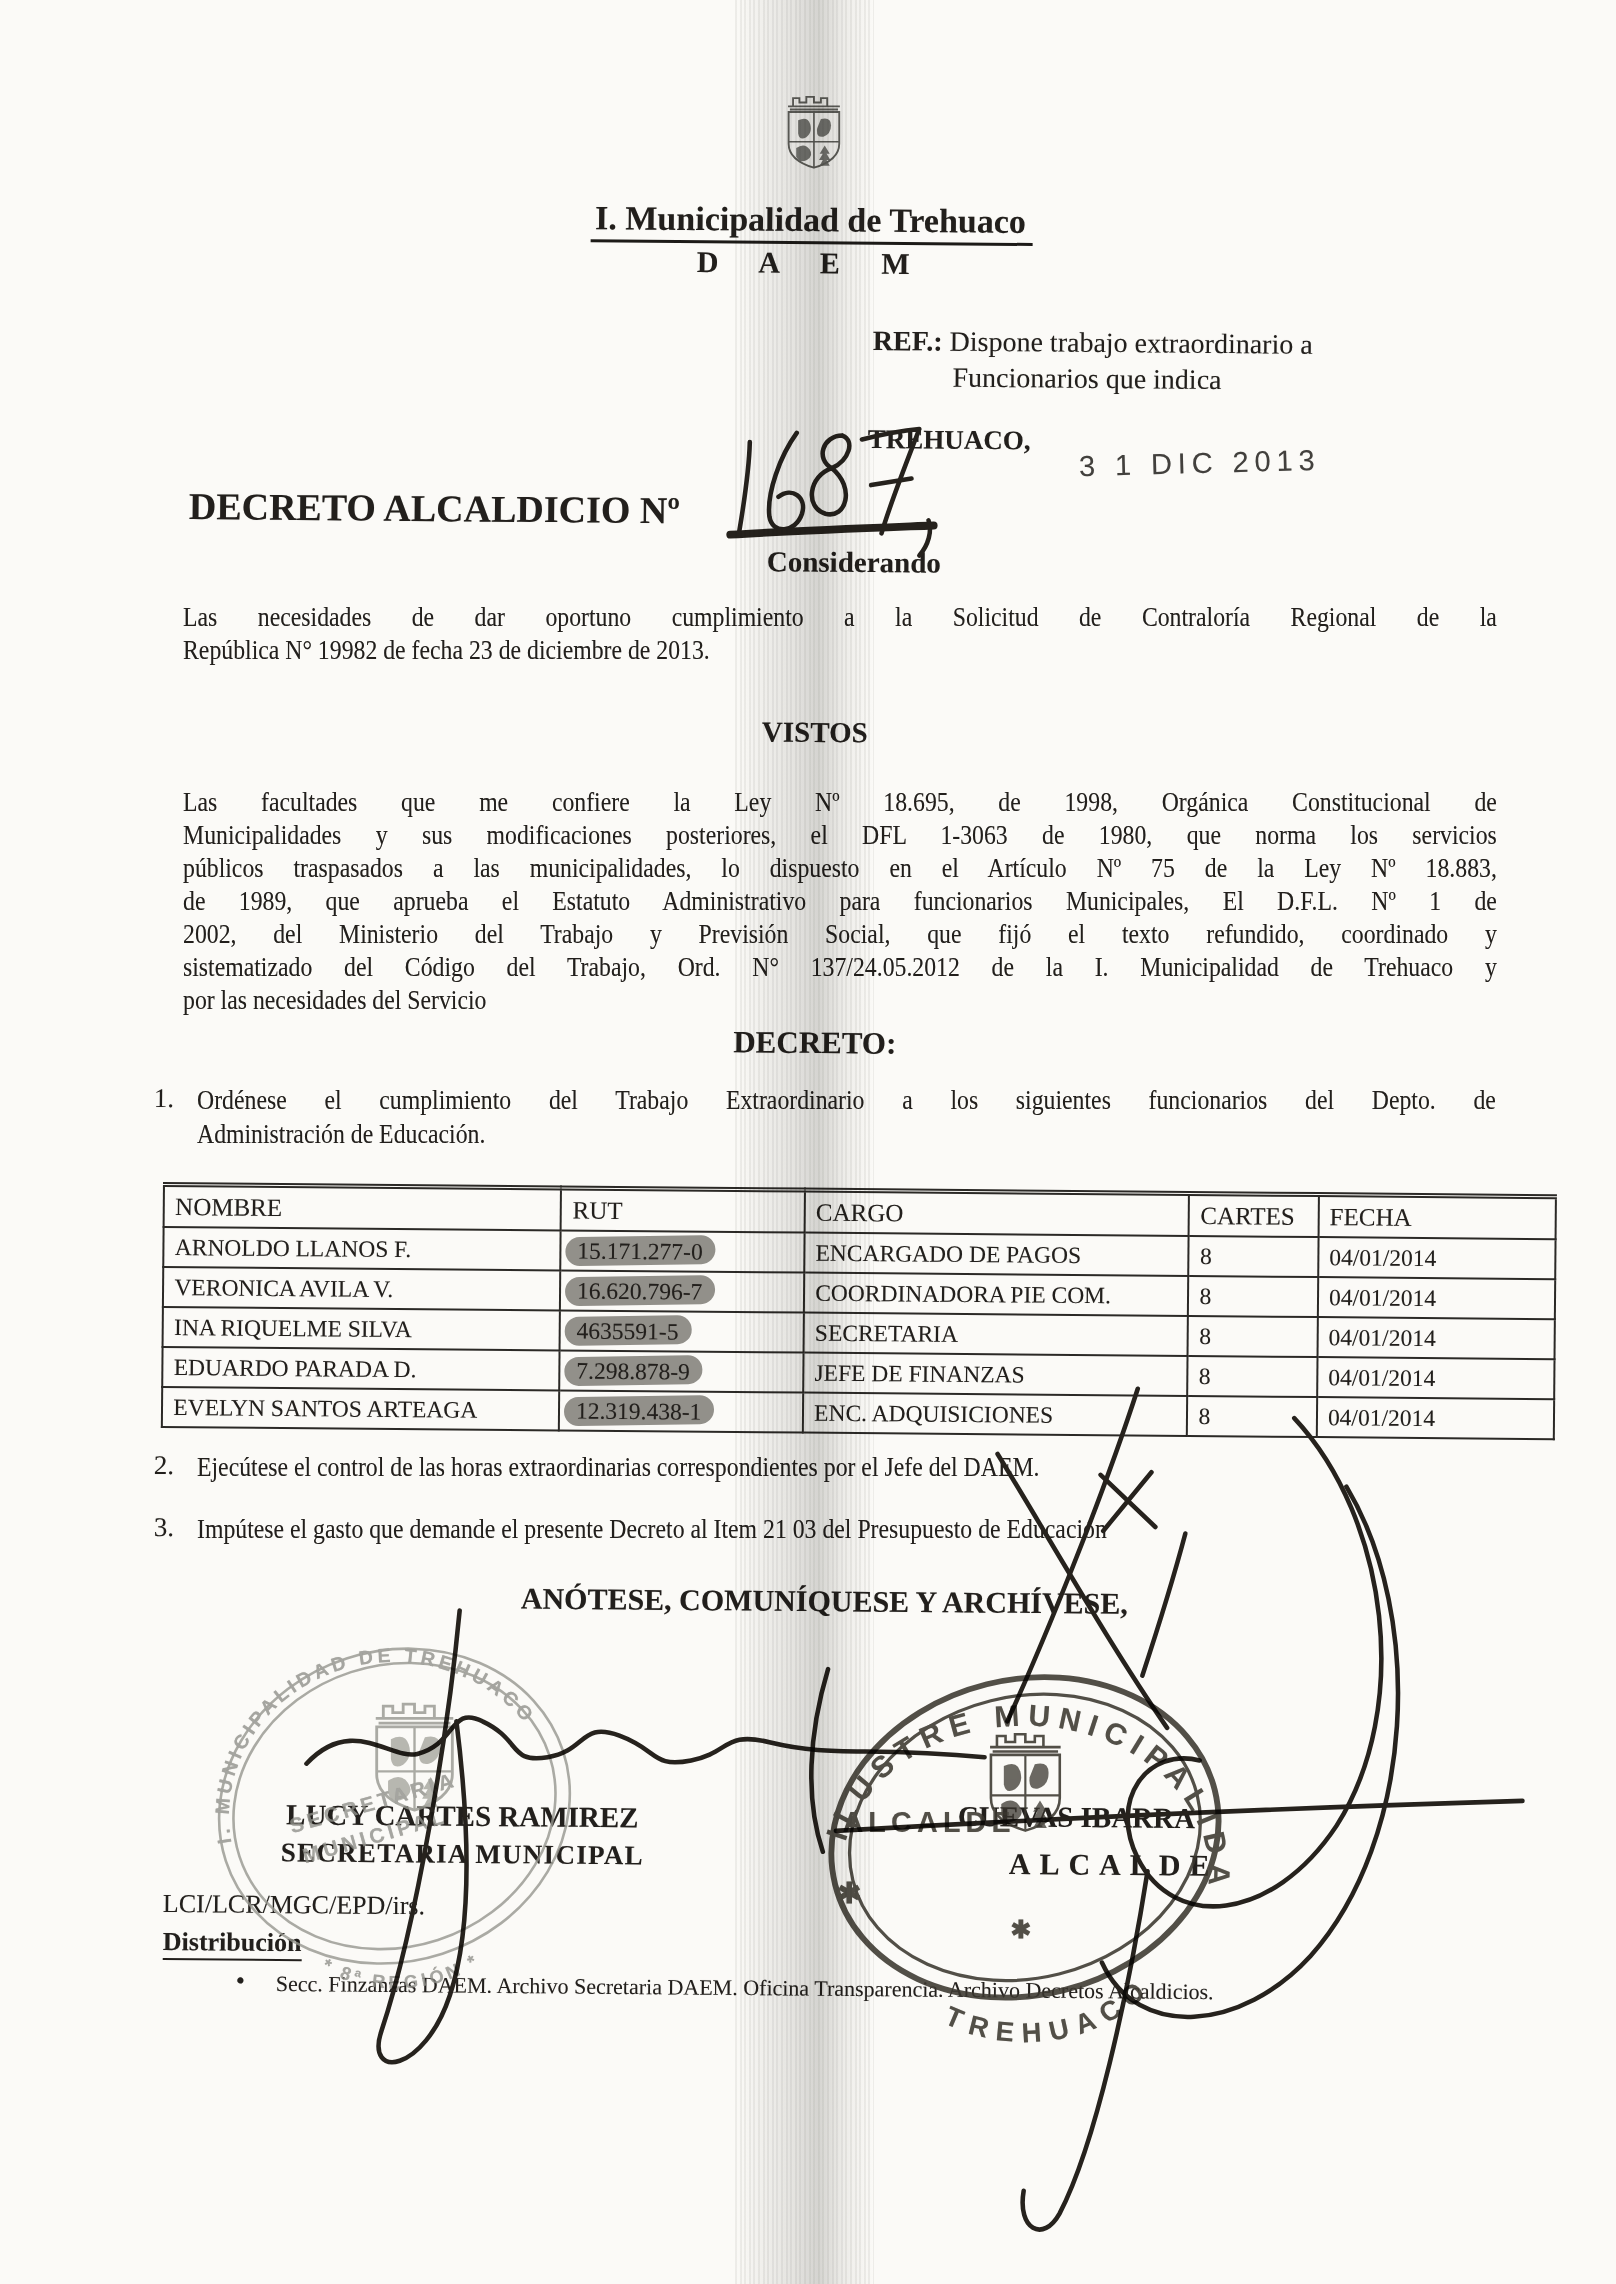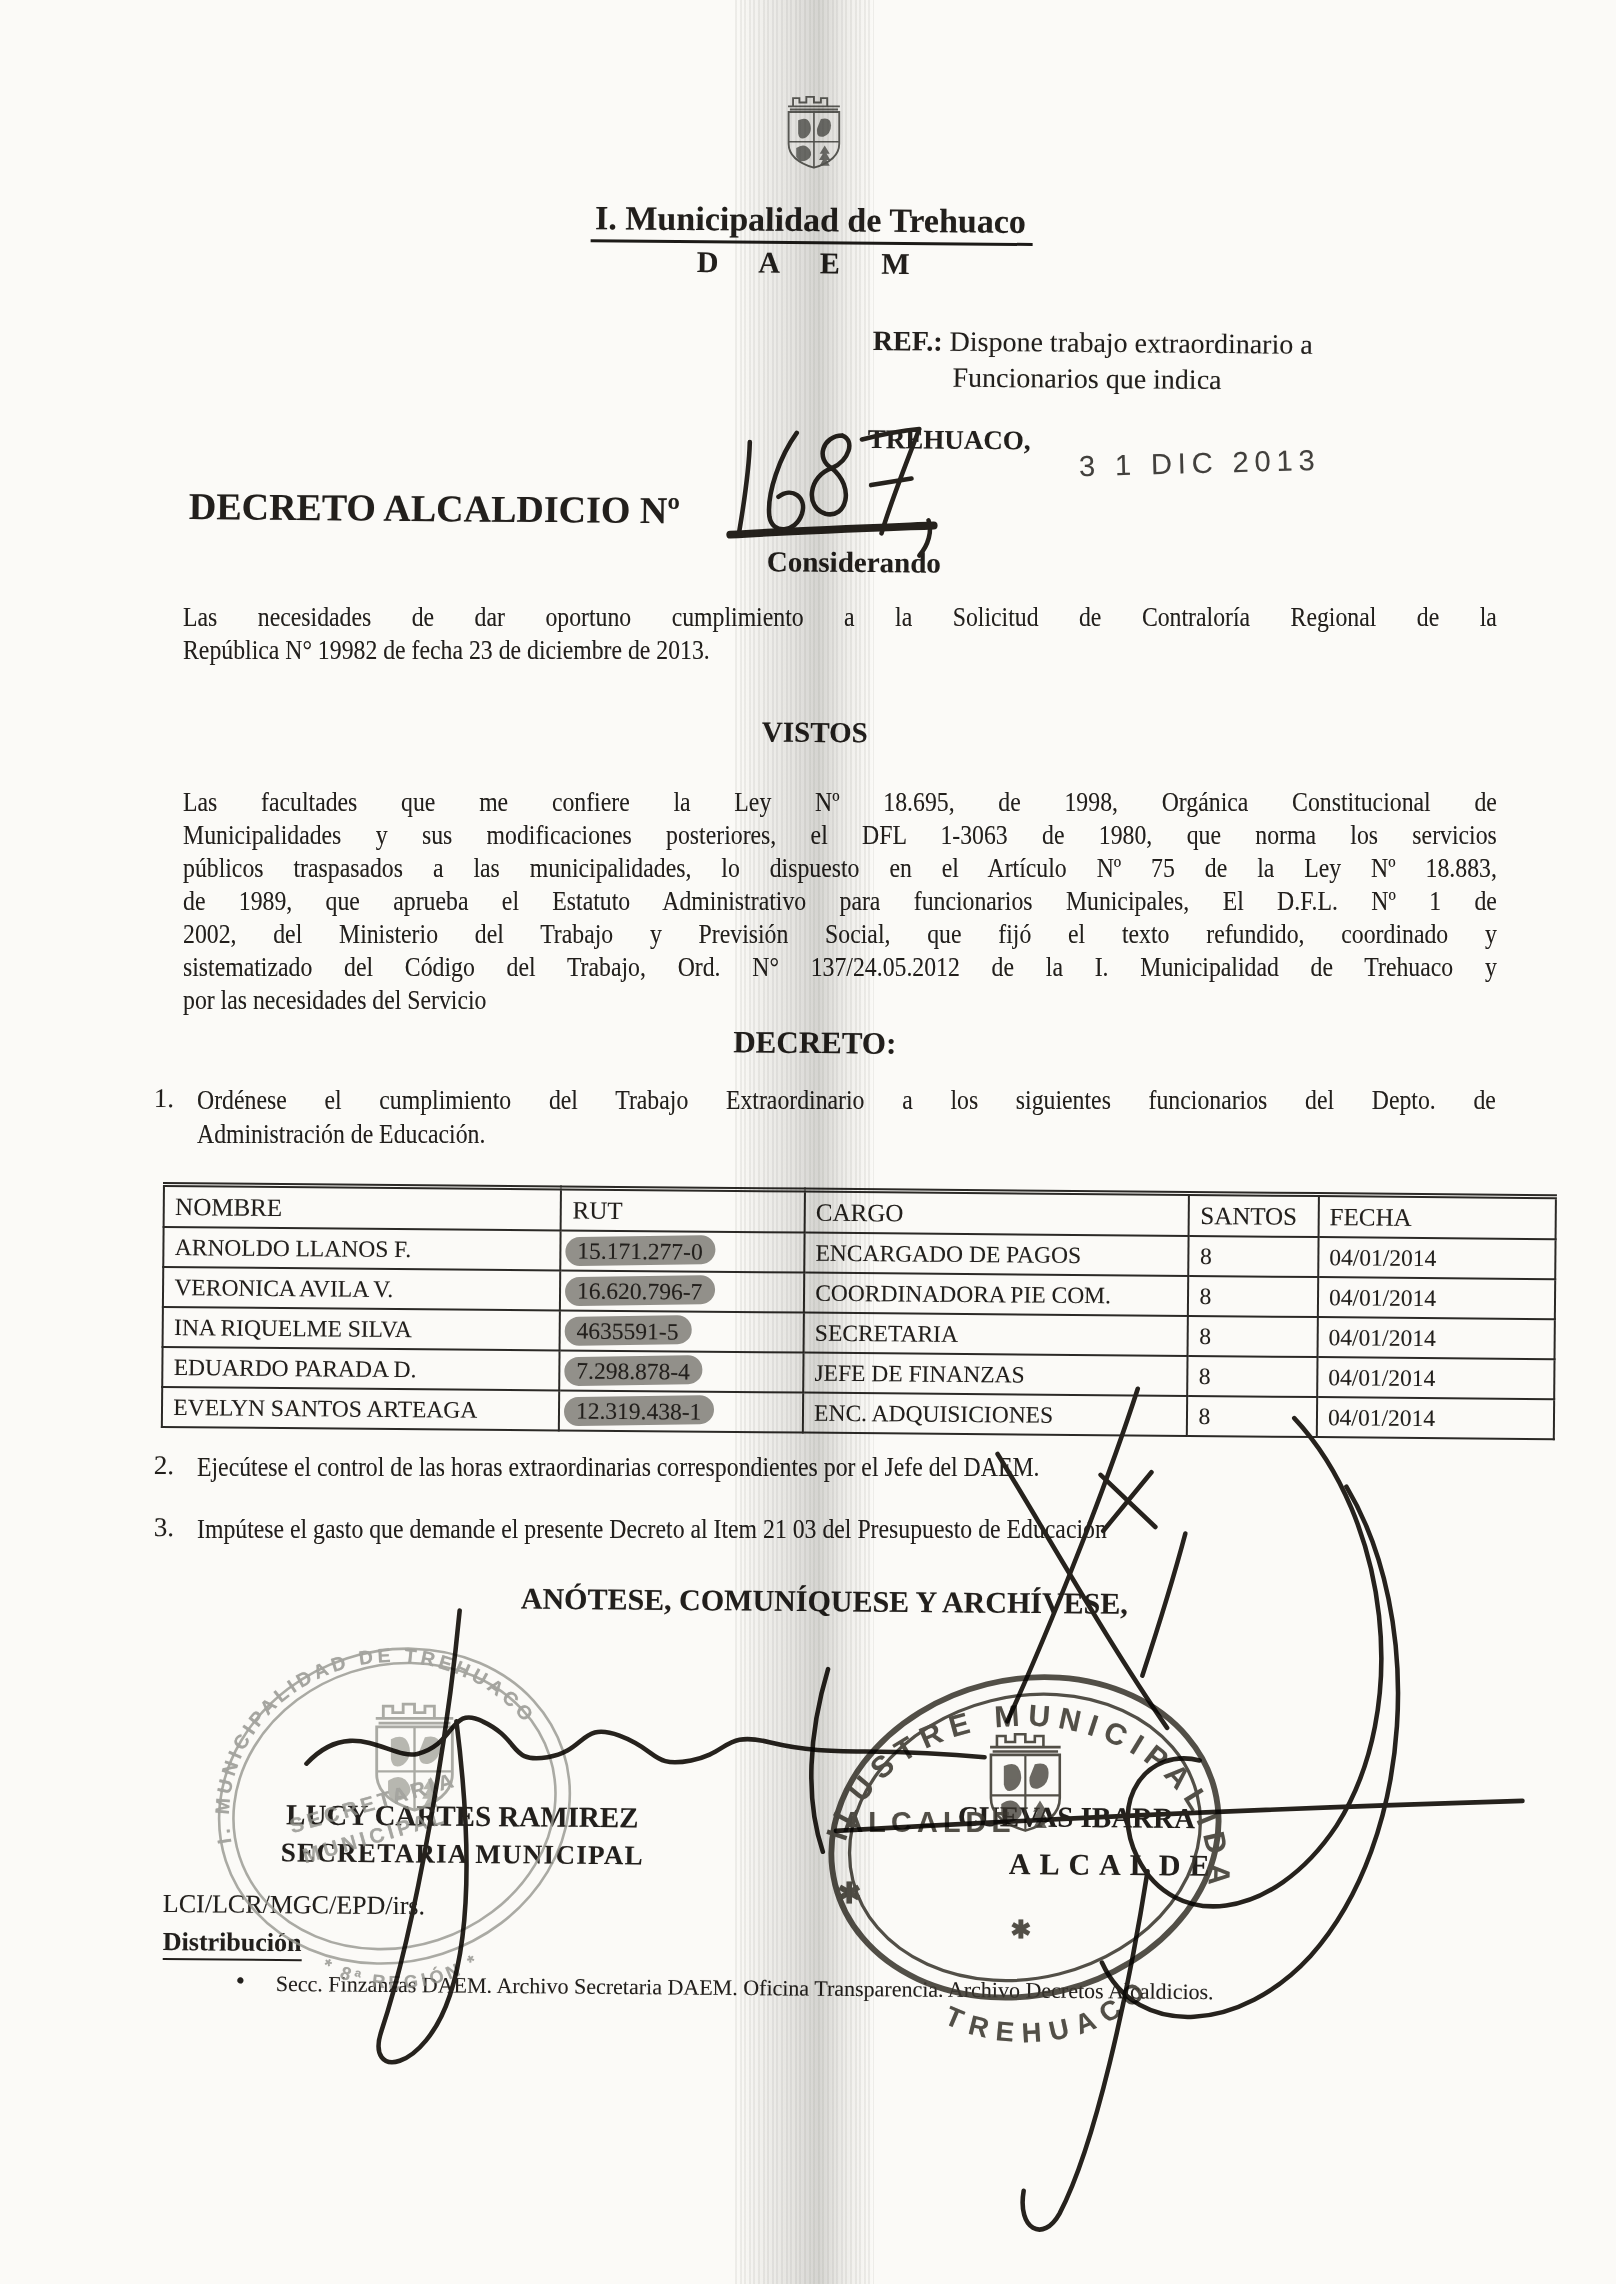--- a/index.html
+++ b/index.html
@@ -112,21 +112,21 @@
     <div class="jl">Ordénese el cumplimiento del Trabajo Extraordinario a los siguientes funcionarios del Depto. de</div>
     <div>Administración de Educación.</div>
   </div>
 
   <table class="roster abs skew" style="left:163px; top:1182px;">
     <tbody>
         <tr>
       <th class="c0">NOMBRE</th>
       <th class="c1">RUT</th>
       <th class="c2">CARGO</th>
-      <th class="c3 cc">SANTOS</th>
+      <th class="c3 cc">CARTES</th>
       <th class="c4">FECHA</th>
     </tr>
     <tr>
       <td>ARNOLDO LLANOS F.</td>
       <td><span class="rut-wrap"><span class="redact"></span><span class="v">15.171.277-0</span></span></td>
       <td>ENCARGADO DE PAGOS</td>
       <td class="cc">8</td>
       <td class="cc">04/01/2014</td>
     </tr>
     <tr>
@@ -138,21 +138,21 @@
     </tr>
     <tr>
       <td>INA RIQUELME SILVA</td>
       <td><span class="rut-wrap"><span class="redact"></span><span class="v">4635591-5</span></span></td>
       <td>SECRETARIA</td>
       <td class="cc">8</td>
       <td class="cc">04/01/2014</td>
     </tr>
     <tr>
       <td>EDUARDO PARADA D.</td>
-      <td><span class="rut-wrap"><span class="redact"></span><span class="v">7.298.878-4</span></span></td>
+      <td><span class="rut-wrap"><span class="redact"></span><span class="v">7.298.878-9</span></span></td>
       <td>JEFE DE FINANZAS</td>
       <td class="cc">8</td>
       <td class="cc">04/01/2014</td>
     </tr>
     <tr>
       <td>EVELYN SANTOS ARTEAGA</td>
       <td><span class="rut-wrap"><span class="redact"></span><span class="v">12.319.438-1</span></span></td>
       <td>ENC. ADQUISICIONES</td>
       <td class="cc">8</td>
       <td class="cc">04/01/2014</td>

